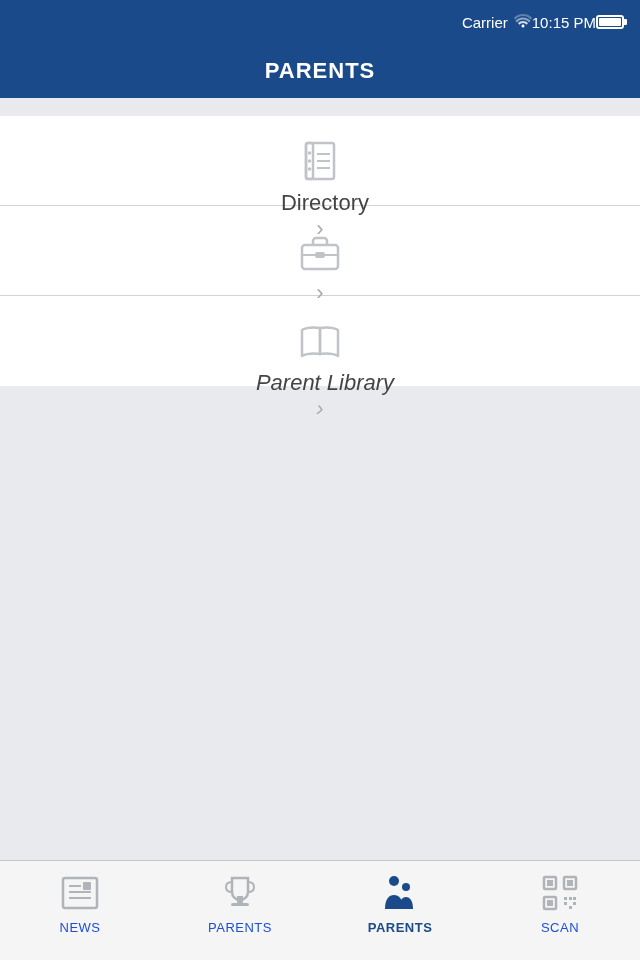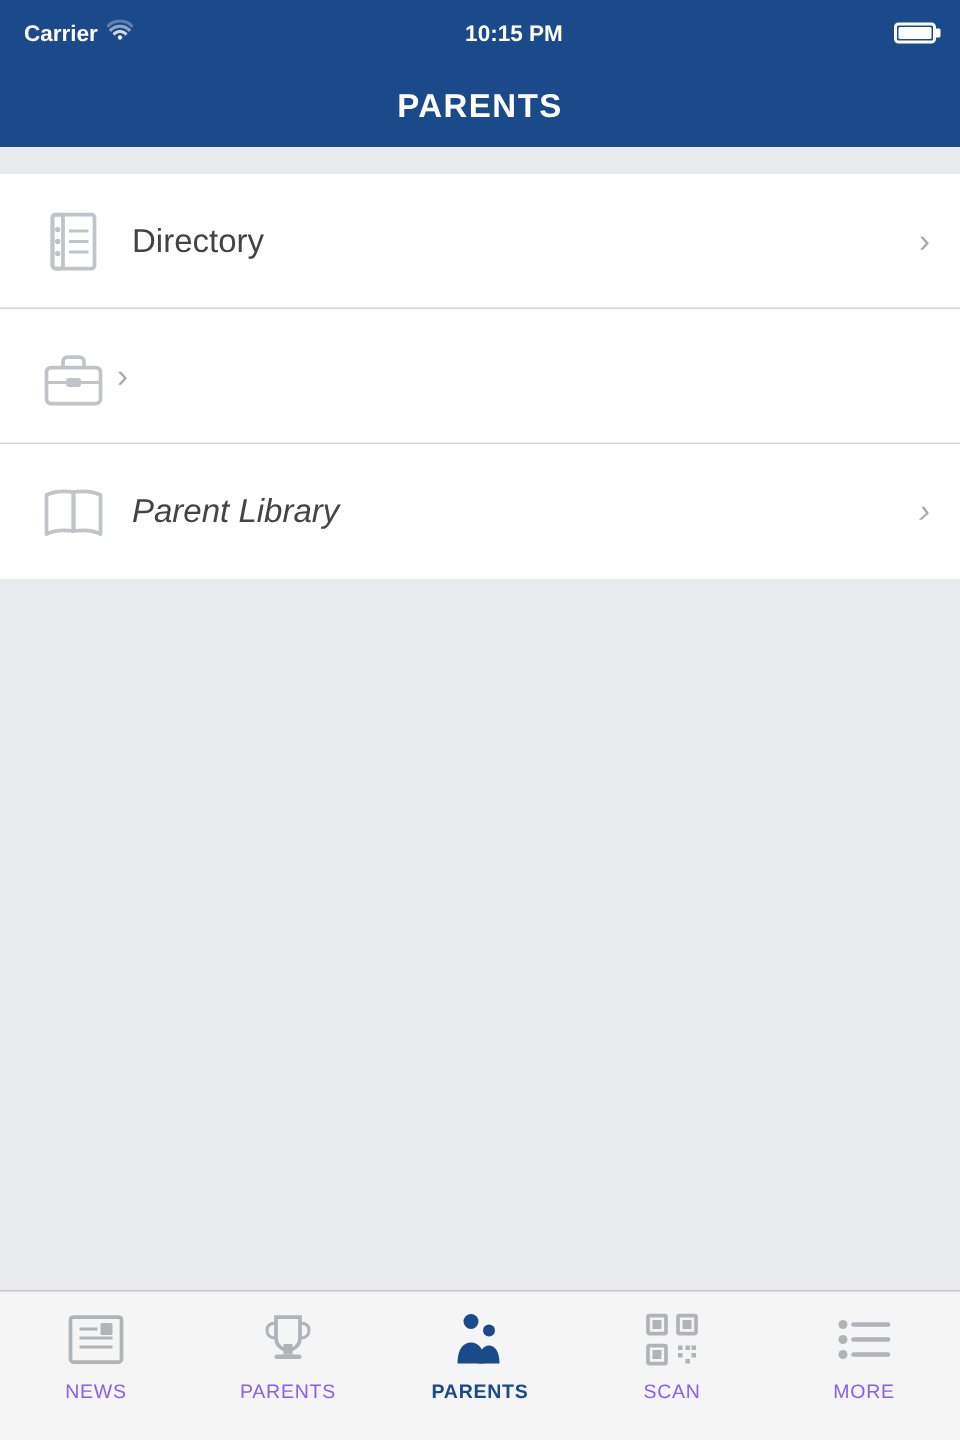--- a/index.html
+++ b/index.html
@@ -13,25 +13,25 @@
       overflow: hidden;
       position: relative;
     }
 
     
     .status-bar {
       height: 44px;
       background: #1a4a8a;
       display: flex;
       align-items: center;
-      justify-content: space-between;
+      justify-content: flex-end;
       padding: 0 16px;
       color: white;
       font-size: 15px;
-      font-weight: 700;
+      font-weight: 400;
     }
     .status-bar-left {
       display: flex;
       align-items: center;
       gap: 6px;
     }
     .battery-icon {
       width: 28px;
       height: 14px;
       border: 2px solid white;
@@ -80,25 +80,26 @@
       background: #e8eaed;
     }
 
     
     .menu-list {
       background: white;
     }
     .menu-item {
       display: flex;
       align-items: center;
-      padding: 0 20px;
+      padding: 16px 20px;
       height: 90px;
       border-bottom: 1px solid #d0d4d8;
       background: white;
       cursor: pointer;
+      flex-direction: column;
     }
     .menu-item:last-child {
       border-bottom: none;
       font-style: italic;
     }
     .menu-icon {
       width: 58px;
       height: 58px;
       display: flex;
       align-items: center;
@@ -146,21 +147,21 @@
     }
     .tab-icon {
       width: 44px;
       height: 44px;
       display: flex;
       align-items: center;
       justify-content: center;
     }
     .tab-label {
       font-size: 13px;
-      color: #8b5cf6;
+      color: #1d4ed8;
       letter-spacing: 0.5px;
     }
     .tab-item.active .tab-label {
       color: #1a4a8a;
     }
     .tab-item.active .tab-icon svg path,
     .tab-item.active .tab-icon svg rect,
     .tab-item.active .tab-icon svg circle {
       fill: #1a4a8a;
     }
@@ -312,27 +313,14 @@
         <rect x="28" y="23" width="3" height="3" fill="#b0b4b8"></rect>
         <rect x="23" y="28" width="3" height="3" fill="#b0b4b8"></rect>
         <rect x="32" y="28" width="3" height="3" fill="#b0b4b8"></rect>
         <rect x="32" y="23" width="3" height="3" fill="#b0b4b8"></rect>
         <rect x="28" y="32" width="3" height="3" fill="#b0b4b8"></rect>
       </svg>
     </div>
     <span class="tab-label">SCAN</span>
   </div>
 
-  <div class="tab-item">
-    <div class="tab-icon">
-      <svg width="38" height="34" viewBox="0 0 38 34" fill="none">
-        <circle cx="5" cy="7" r="3" fill="#b0b4b8"></circle>
-        <line x1="12" y1="7" x2="35" y2="7" stroke="#b0b4b8" stroke-width="3" stroke-linecap="round"></line>
-        <circle cx="5" cy="17" r="3" fill="#b0b4b8"></circle>
-        <line x1="12" y1="17" x2="35" y2="17" stroke="#b0b4b8" stroke-width="3" stroke-linecap="round"></line>
-        <circle cx="5" cy="27" r="3" fill="#b0b4b8"></circle>
-        <line x1="12" y1="27" x2="35" y2="27" stroke="#b0b4b8" stroke-width="3" stroke-linecap="round"></line>
-      </svg>
-    </div>
-    <span class="tab-label">MORE</span>
-  </div>
 
 </div>
 
 </body></html>

